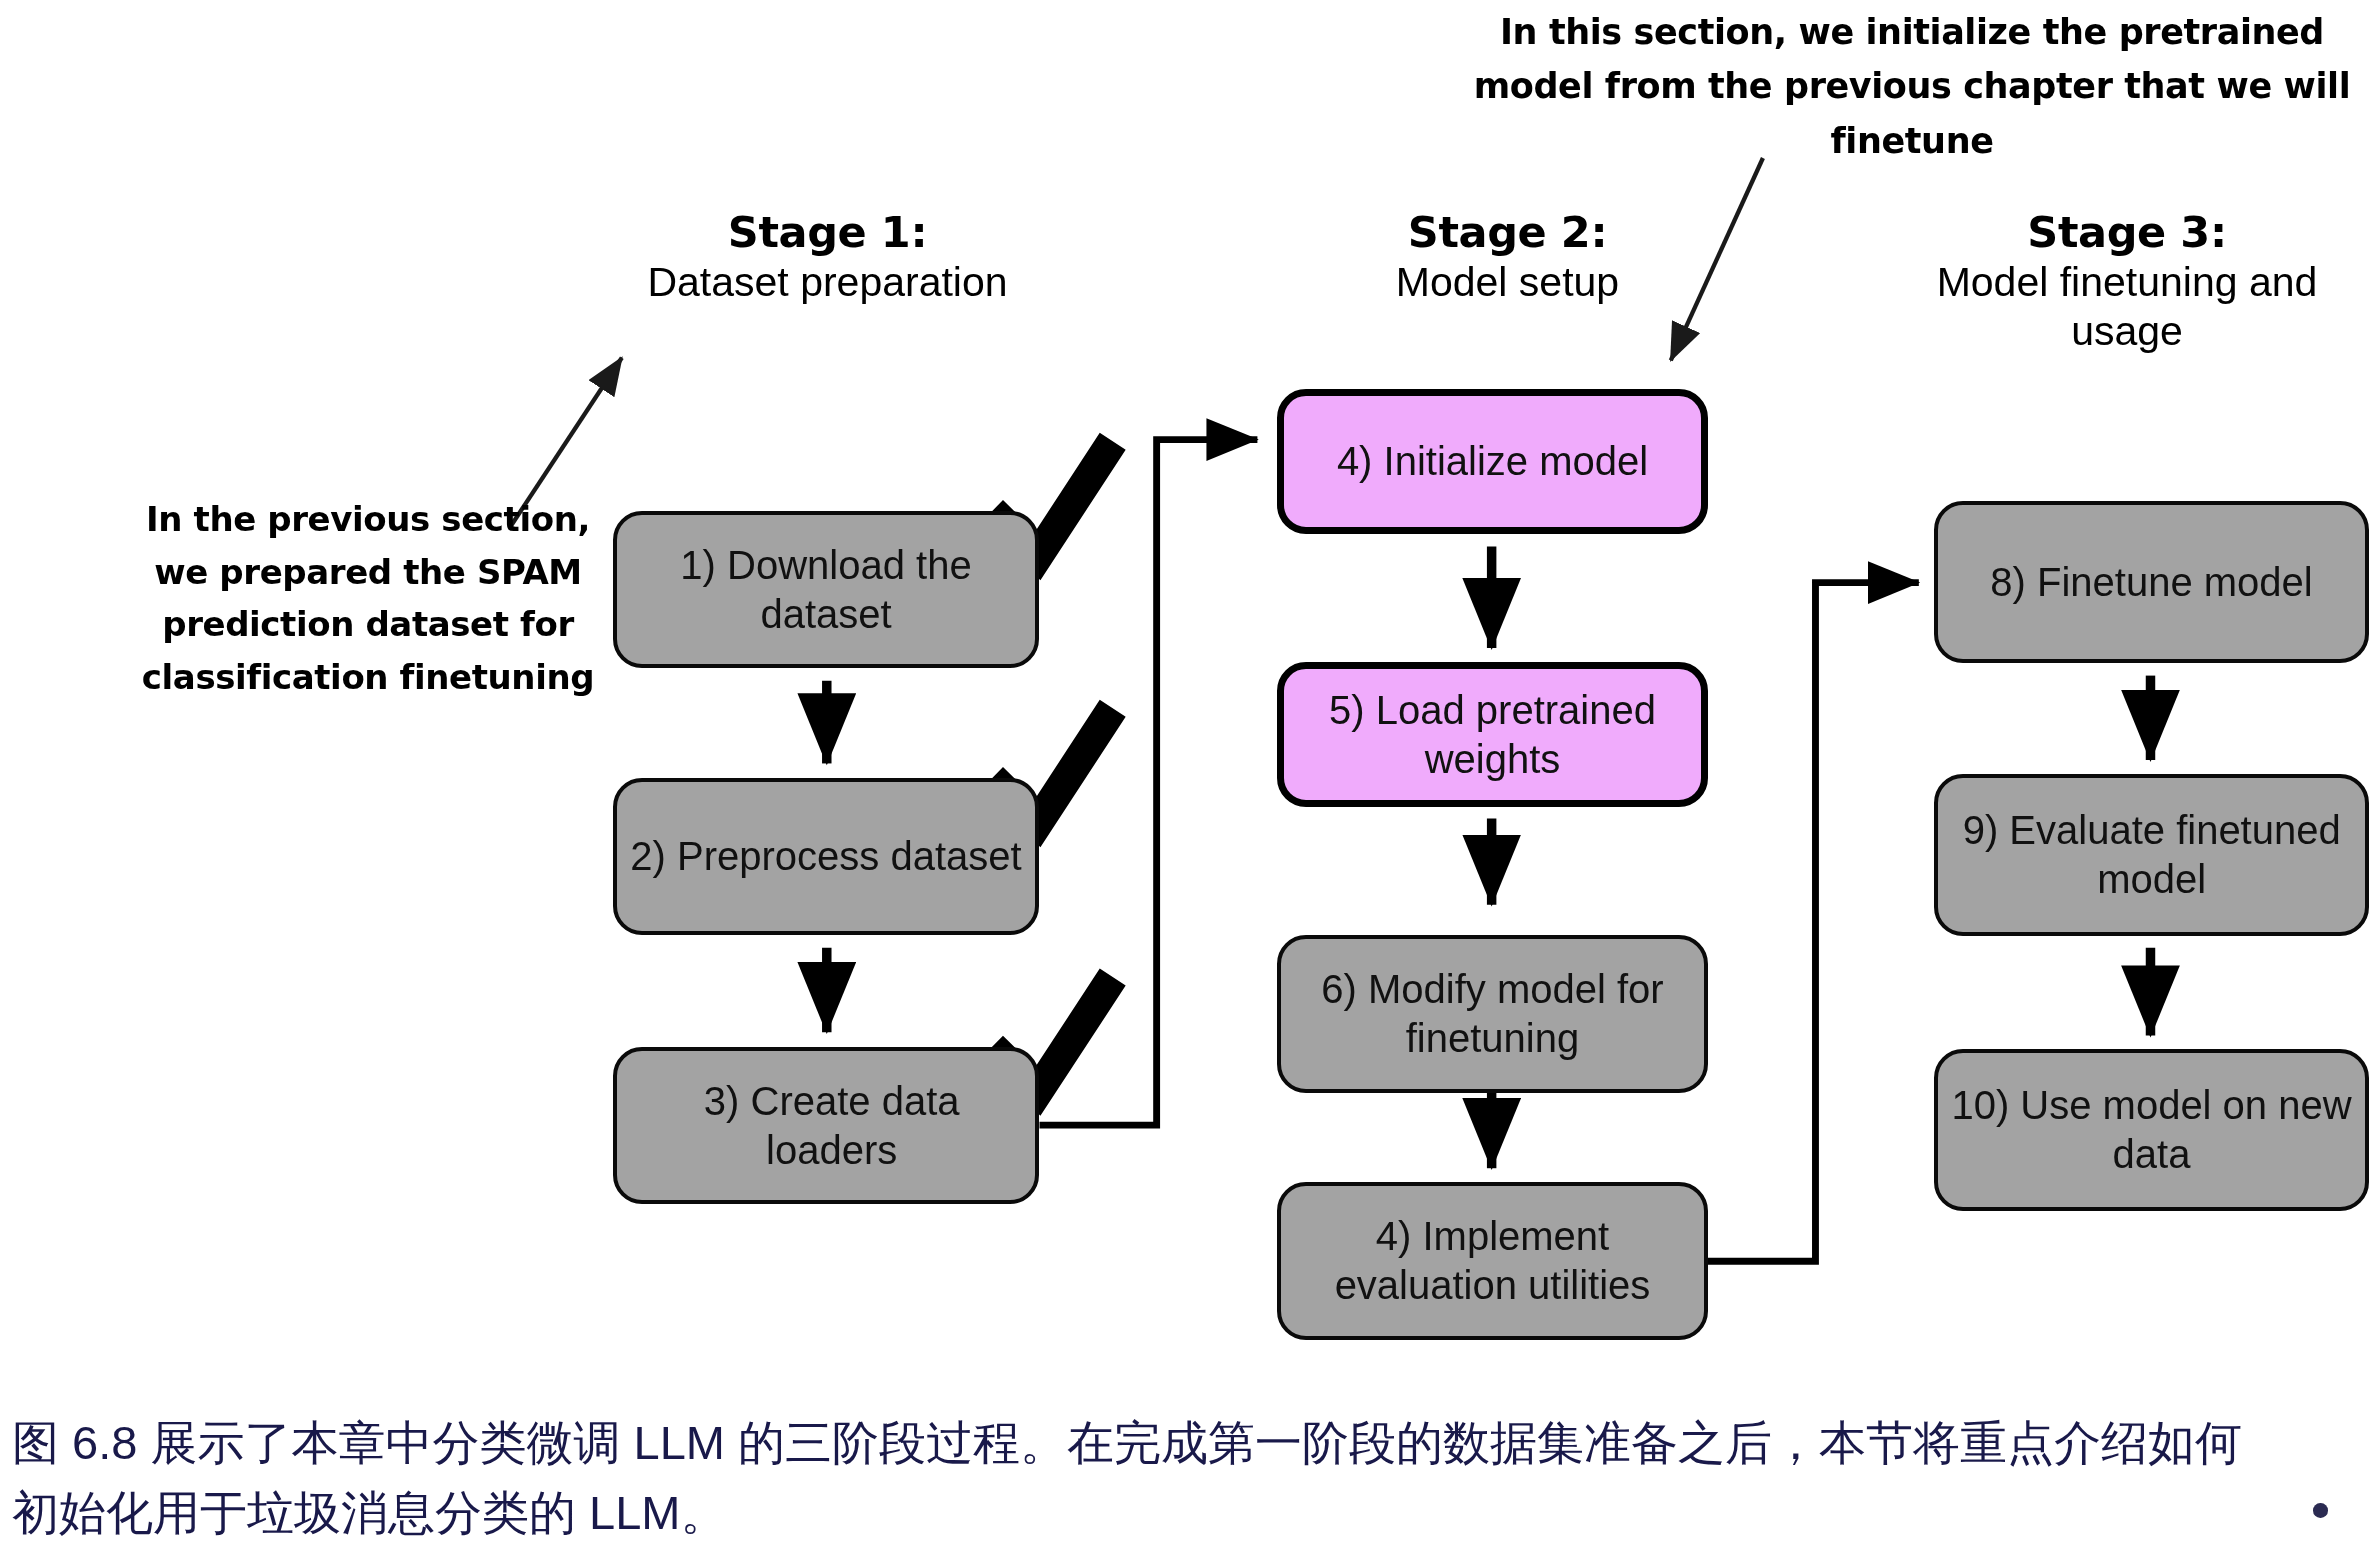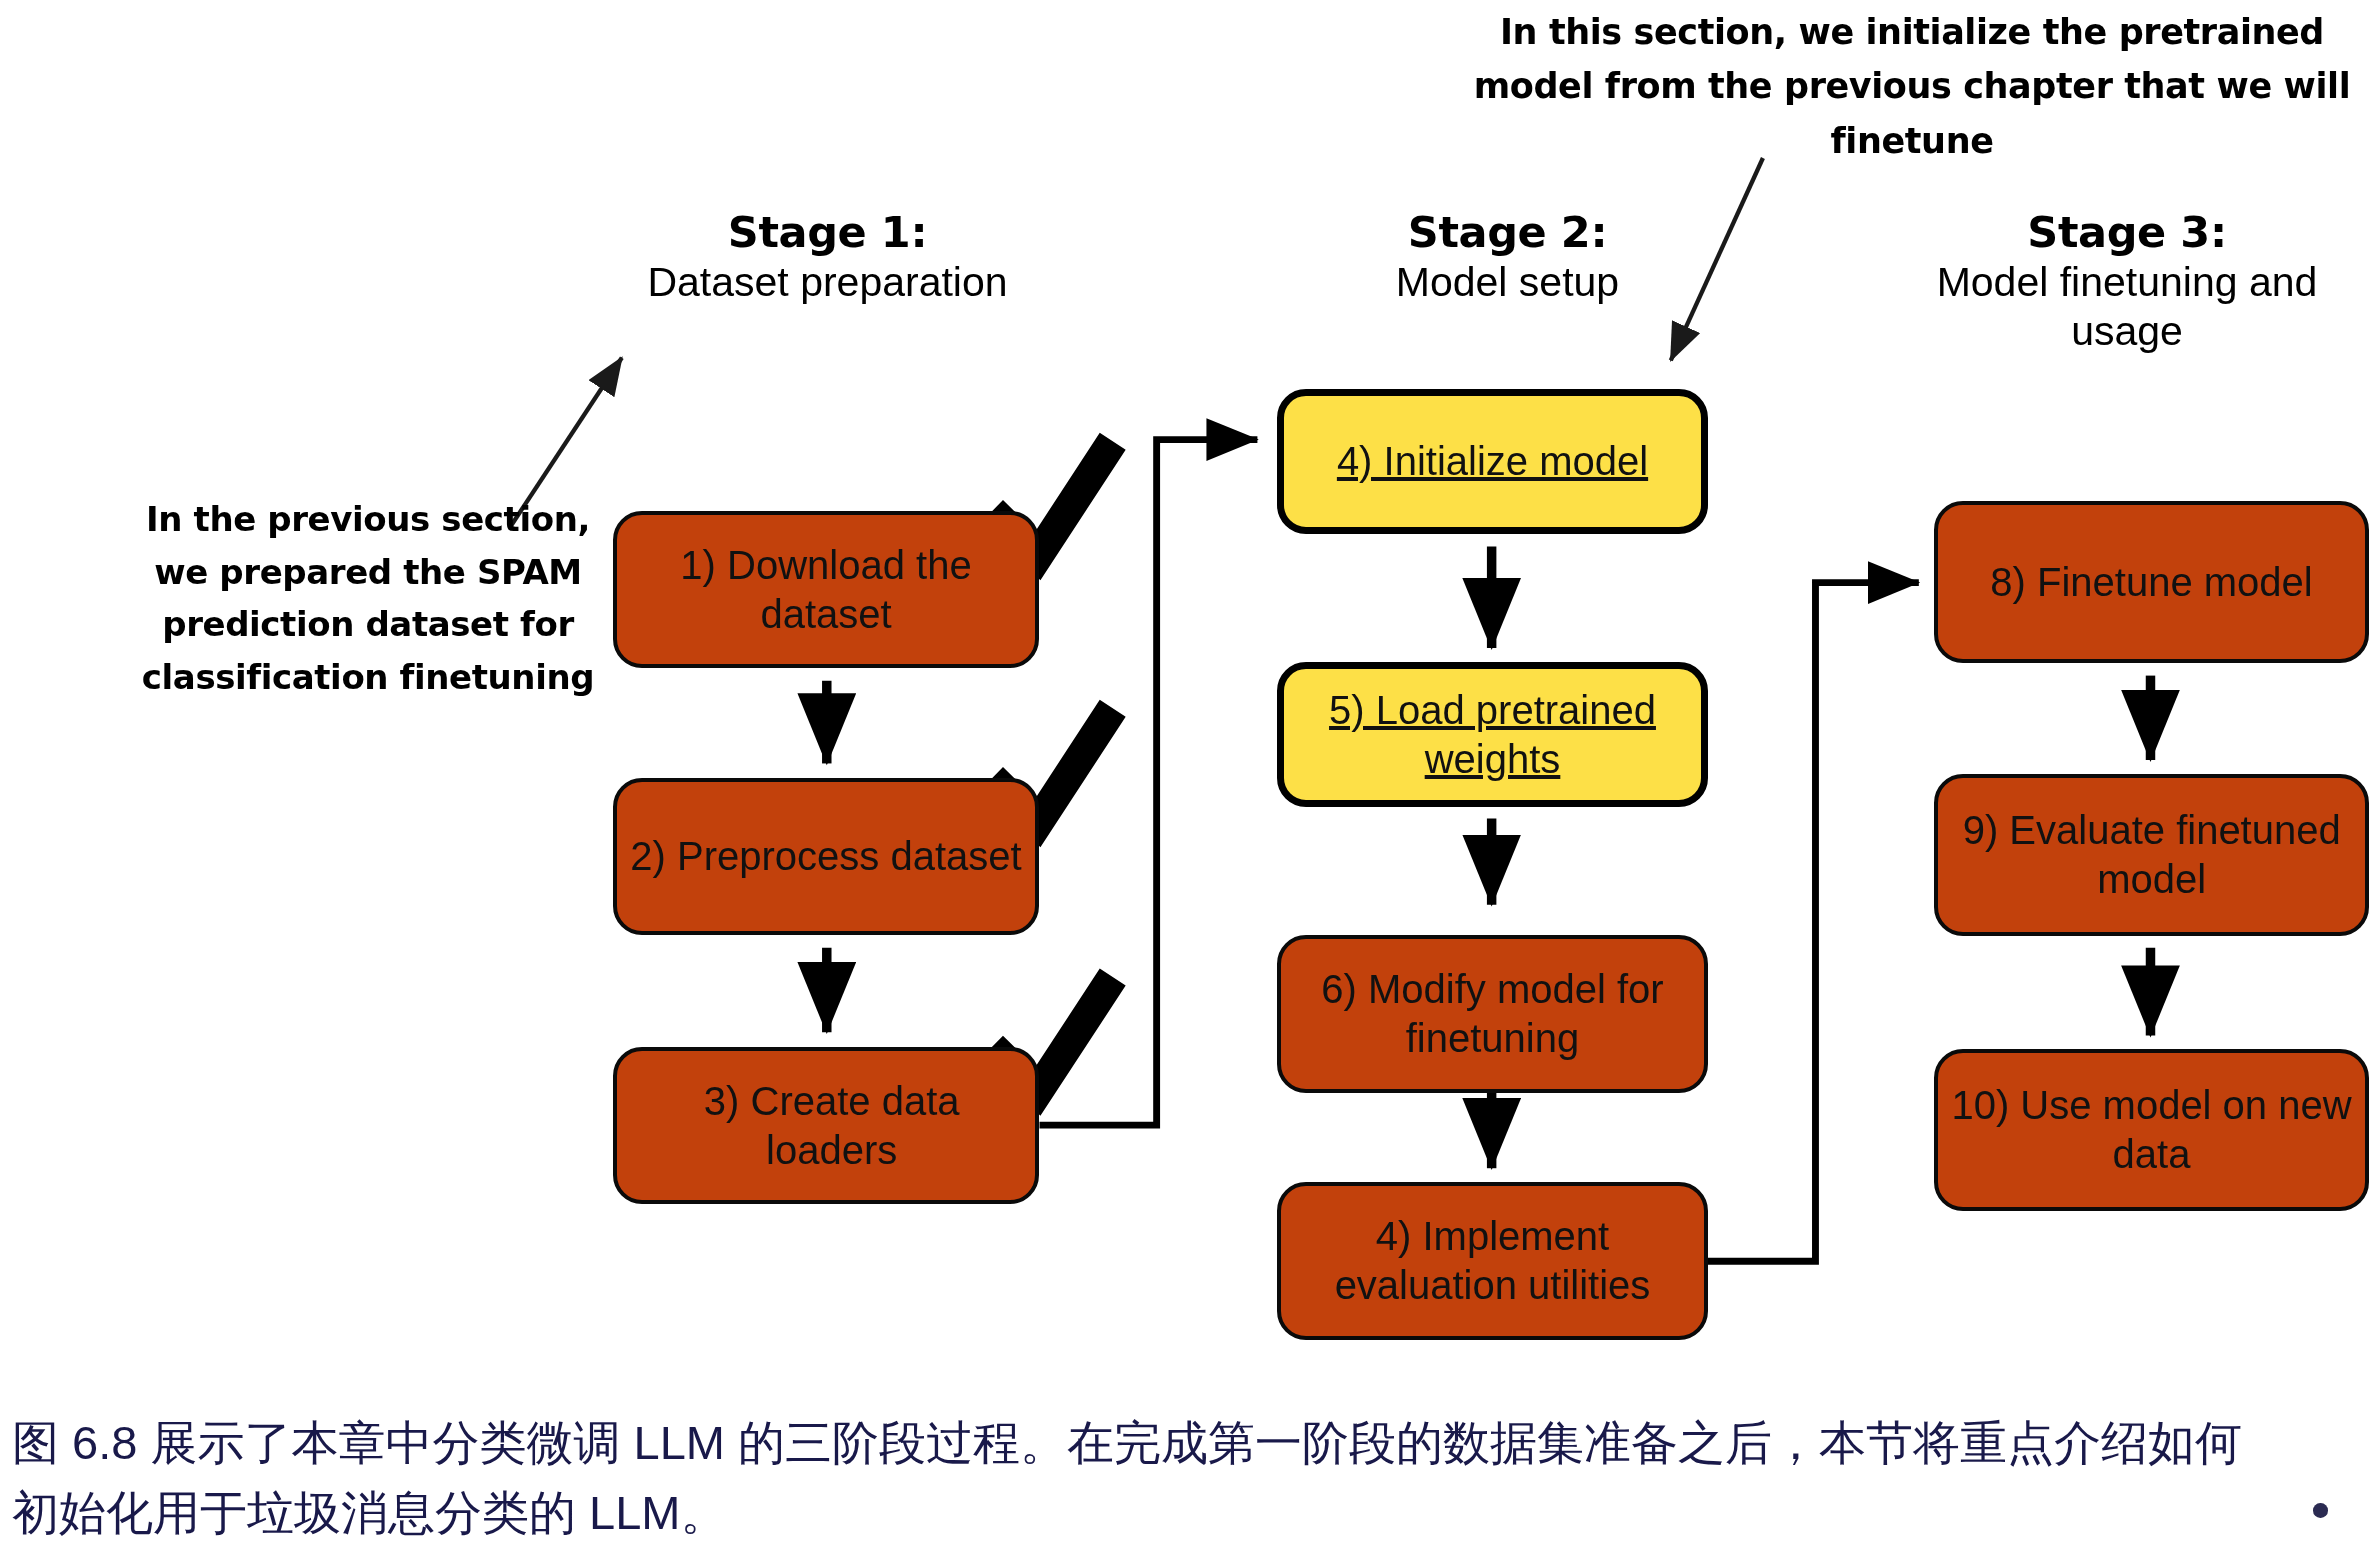--- a/index.html
+++ b/index.html
@@ -20,24 +20,24 @@
                   font-family:"DejaVu Sans",sans-serif;letter-spacing:-0.4px;}
   .stage-head .t2{font-weight:normal;font-size:41px;line-height:1.2;
                   font-family:Liberation Sans, sans-serif;}
   #stage1-head{left:569px;top:207px;width:517px;}
   #stage2-head{left:1275px;top:207px;width:465px;}
   #stage3-head{left:1886px;top:207px;width:482px;}
 
   
   .node{position:absolute;box-sizing:border-box;display:flex;
         align-items:center;justify-content:center;text-align:center;
-        border:4.3px solid #0a0a0a;border-radius:29px;background:#c2410c;
+        border:4.3px solid #0a0a0a;border-radius:29px;background:#a3a3a3;
         color:#111;font-size:40px;line-height:1.22;
         font-family:"Liberation Sans",sans-serif;padding:0 8.6px;}
-  .node.blue{background:#fde047;border-width:7.8px;border-color:#000;text-decoration:underline;}
+  .node.blue{background:#f0abfc;border-width:7.8px;border-color:#000;}
 
   
   #n1{left:613px;top:511px;width:426px;height:157px;}
   #n2{left:613px;top:778px;width:426px;height:157px;}
   #n3{left:613px;top:1047px;width:426px;height:157px;padding-left:20px;}
   
   #n4{left:1277px;top:389px;width:431px;height:145px;}
   #n5{left:1277px;top:662px;width:431px;height:145px;}
   #n6{left:1277px;top:919px;width:431px;height:158px;margin-top:16px;}
   #n7{left:1277px;top:1182px;width:431px;height:158px;}

